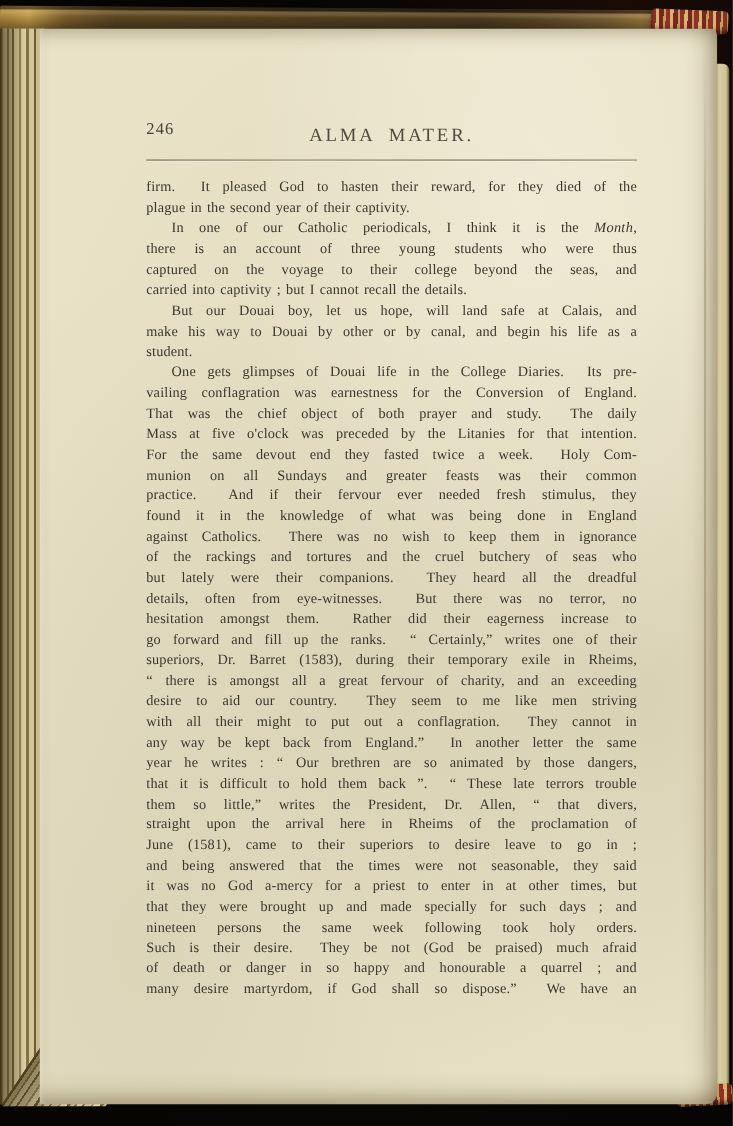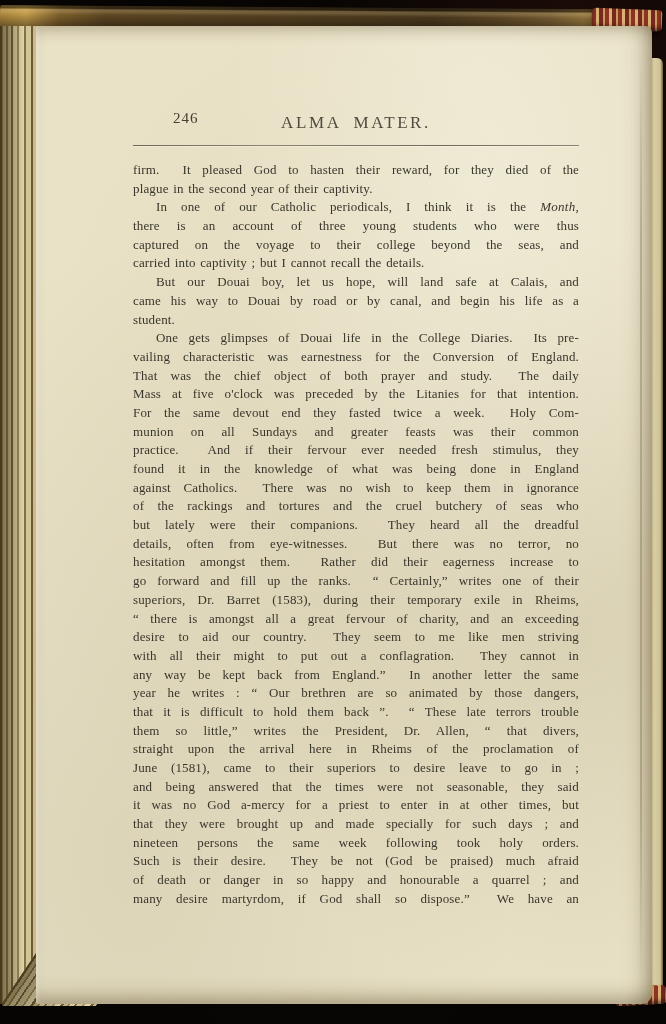--- a/index.html
+++ b/index.html
@@ -73,21 +73,21 @@
       inset 0 14px 18px -14px rgba(80,60,25,.40),
       inset 0 -18px 22px -14px rgba(80,60,25,.45);
   }
   .page::after{ 
     content:"";position:absolute;right:10px;top:30px;bottom:20px;width:2px;
     background:linear-gradient(180deg,transparent,rgba(90,70,30,.25) 20% 80%,transparent);
   }
   
   .folio{
     position:absolute;left:97px;top:84px;
-    font-size:15px;color:#444035;letter-spacing:1px;margin-left:40px;
+    font-size:15px;color:#444035;letter-spacing:1px;
   }
   .running-title{
     position:absolute;left:97px;top:87px;width:446px;
     text-align:center;font-size:17px;color:#504b3e;letter-spacing:2.6px;word-spacing:6px;
   }
   .rule{
     position:absolute;left:97px;top:119px;width:446px;height:1px;
     background:linear-gradient(90deg,#6f6a58,#8a8470 30%,#716b58 70%,#8a8470);
     box-shadow:0 1px 0 rgba(255,255,248,.35);
   }
@@ -117,24 +117,24 @@
     <span class="running-title">ALMA MATER.</span>
     <div class="rule"></div>
     <div class="text-body" id="text-body">
         <div class="line just">firm.&nbsp; It pleased God to hasten their reward, for they died of the</div>
         <div class="line">plague in the second year of their captivity.</div>
         <div class="line just indent">In one of our Catholic periodicals, I think it is the <i>Month</i>,</div>
         <div class="line just">there is an account of three young students who were thus</div>
         <div class="line just">captured on the voyage to their college beyond the seas, and</div>
         <div class="line">carried into captivity ; but I cannot recall the details.</div>
         <div class="line just indent">But our Douai boy, let us hope, will land safe at Calais, and</div>
-        <div class="line just">came his way to Douai by road or by canal, and begin his life as a</div>
+        <div class="line just">make his way to Douai by other or by canal, and begin his life as a</div>
         <div class="line">student.</div>
         <div class="line just indent">One gets glimpses of Douai life in the College Diaries.&nbsp; Its pre-</div>
-        <div class="line just">vailing characteristic was earnestness for the Conversion of England.</div>
+        <div class="line just">vailing conflagration was earnestness for the Conversion of England.</div>
         <div class="line just">That was the chief object of both prayer and study.&nbsp; The daily</div>
         <div class="line just">Mass at five o'clock was preceded by the Litanies for that intention.</div>
         <div class="line just">For the same devout end they fasted twice a week.&nbsp; Holy Com-</div>
         <div class="line just">munion on all Sundays and greater feasts was their common</div>
         <div class="line just">practice.&nbsp; And if their fervour ever needed fresh stimulus, they</div>
         <div class="line just">found it in the knowledge of what was being done in England</div>
         <div class="line just">against Catholics.&nbsp; There was no wish to keep them in ignorance</div>
         <div class="line just">of the rackings and tortures and the cruel butchery of seas who</div>
         <div class="line just">but lately were their companions.&nbsp; They heard all the dreadful</div>
         <div class="line just">details, often from eye-witnesses.&nbsp; But there was no terror, no</div>

